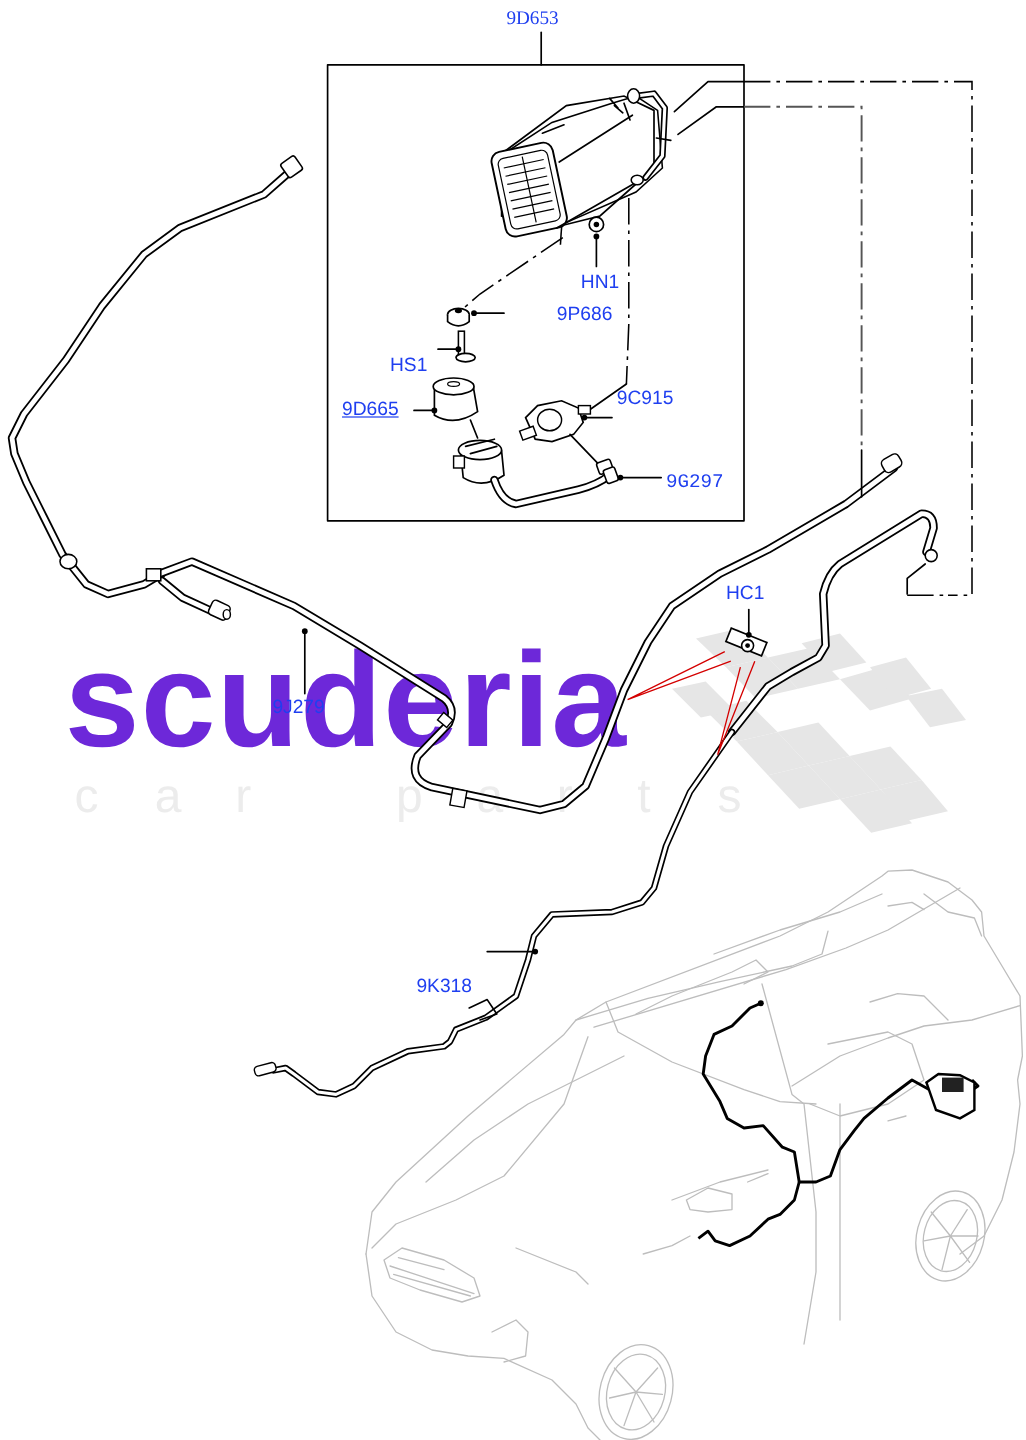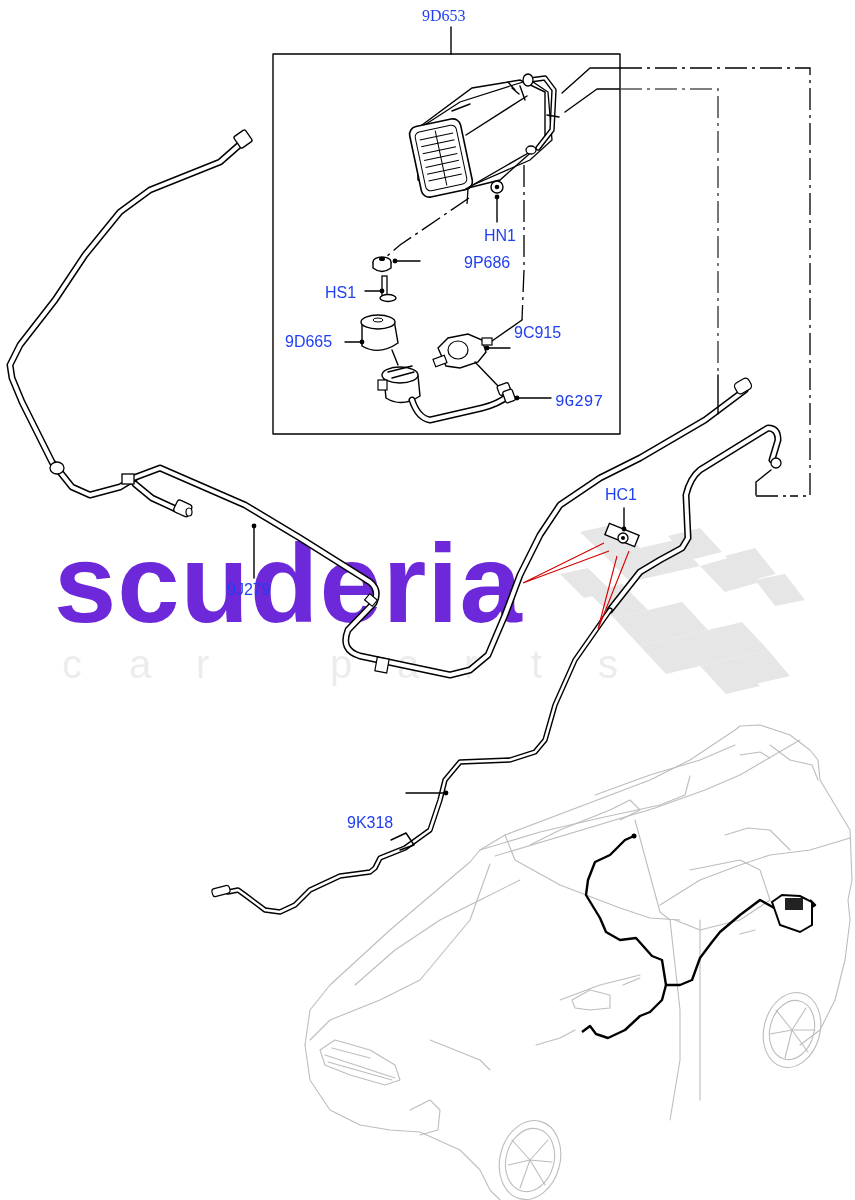--- a/index.html
+++ b/index.html
@@ -253,21 +253,21 @@
       <path d="M666,985 L662,1000 L650,1012 L640,1016 L625,1030 L608,1038 L596,1034 L590,1026 L582,1032" fill="none" stroke="#000" stroke-width="2.4" stroke-linejoin="round"></path>
       <path d="M772,902 L782,895 L800,896 L812,902 L812,925 L800,932 L780,925 Z" fill="#fff" stroke="#000" stroke-width="2"></path>
       <rect x="785" y="898" width="18" height="12" fill="#222"></rect>
       <circle cx="634" cy="836" r="2.5" fill="#000"></circle>
     </g>
   </svg>
 
   <div class="callout" style="left:422px; top:8px;font-family:Liberation Serif, serif;">9D653</div>
   <div class="callout" style="left:484px; top:228px;">HN1</div>
   <div class="callout" style="left:424px; top:255px;margin-left:40px;">9P686</div>
-  <div class="callout" style="left:325px; top:285px;">HS1</div>
-  <div class="callout" style="left:285px; top:334px;">9D665</div>
+  <div class="callout" style="left:325px; top:297px;">HS1</div>
+  <div class="callout" style="left:285px; top:334px;text-decoration:underline;">9D665</div>
   <div class="callout" style="left:514px; top:325px;">9C915</div>
   <div class="callout" style="left:555px; top:394px;font-family:Liberation Mono, monospace;">9G297</div>
   <div class="callout" style="left:227px; top:582px;">9J279</div>
   <div class="callout" style="left:605px; top:487px;text-align:right;">HC1</div>
   <div class="callout" style="left:347px; top:815px;">9K318</div>
 
 </div>
 
 </body></html>

